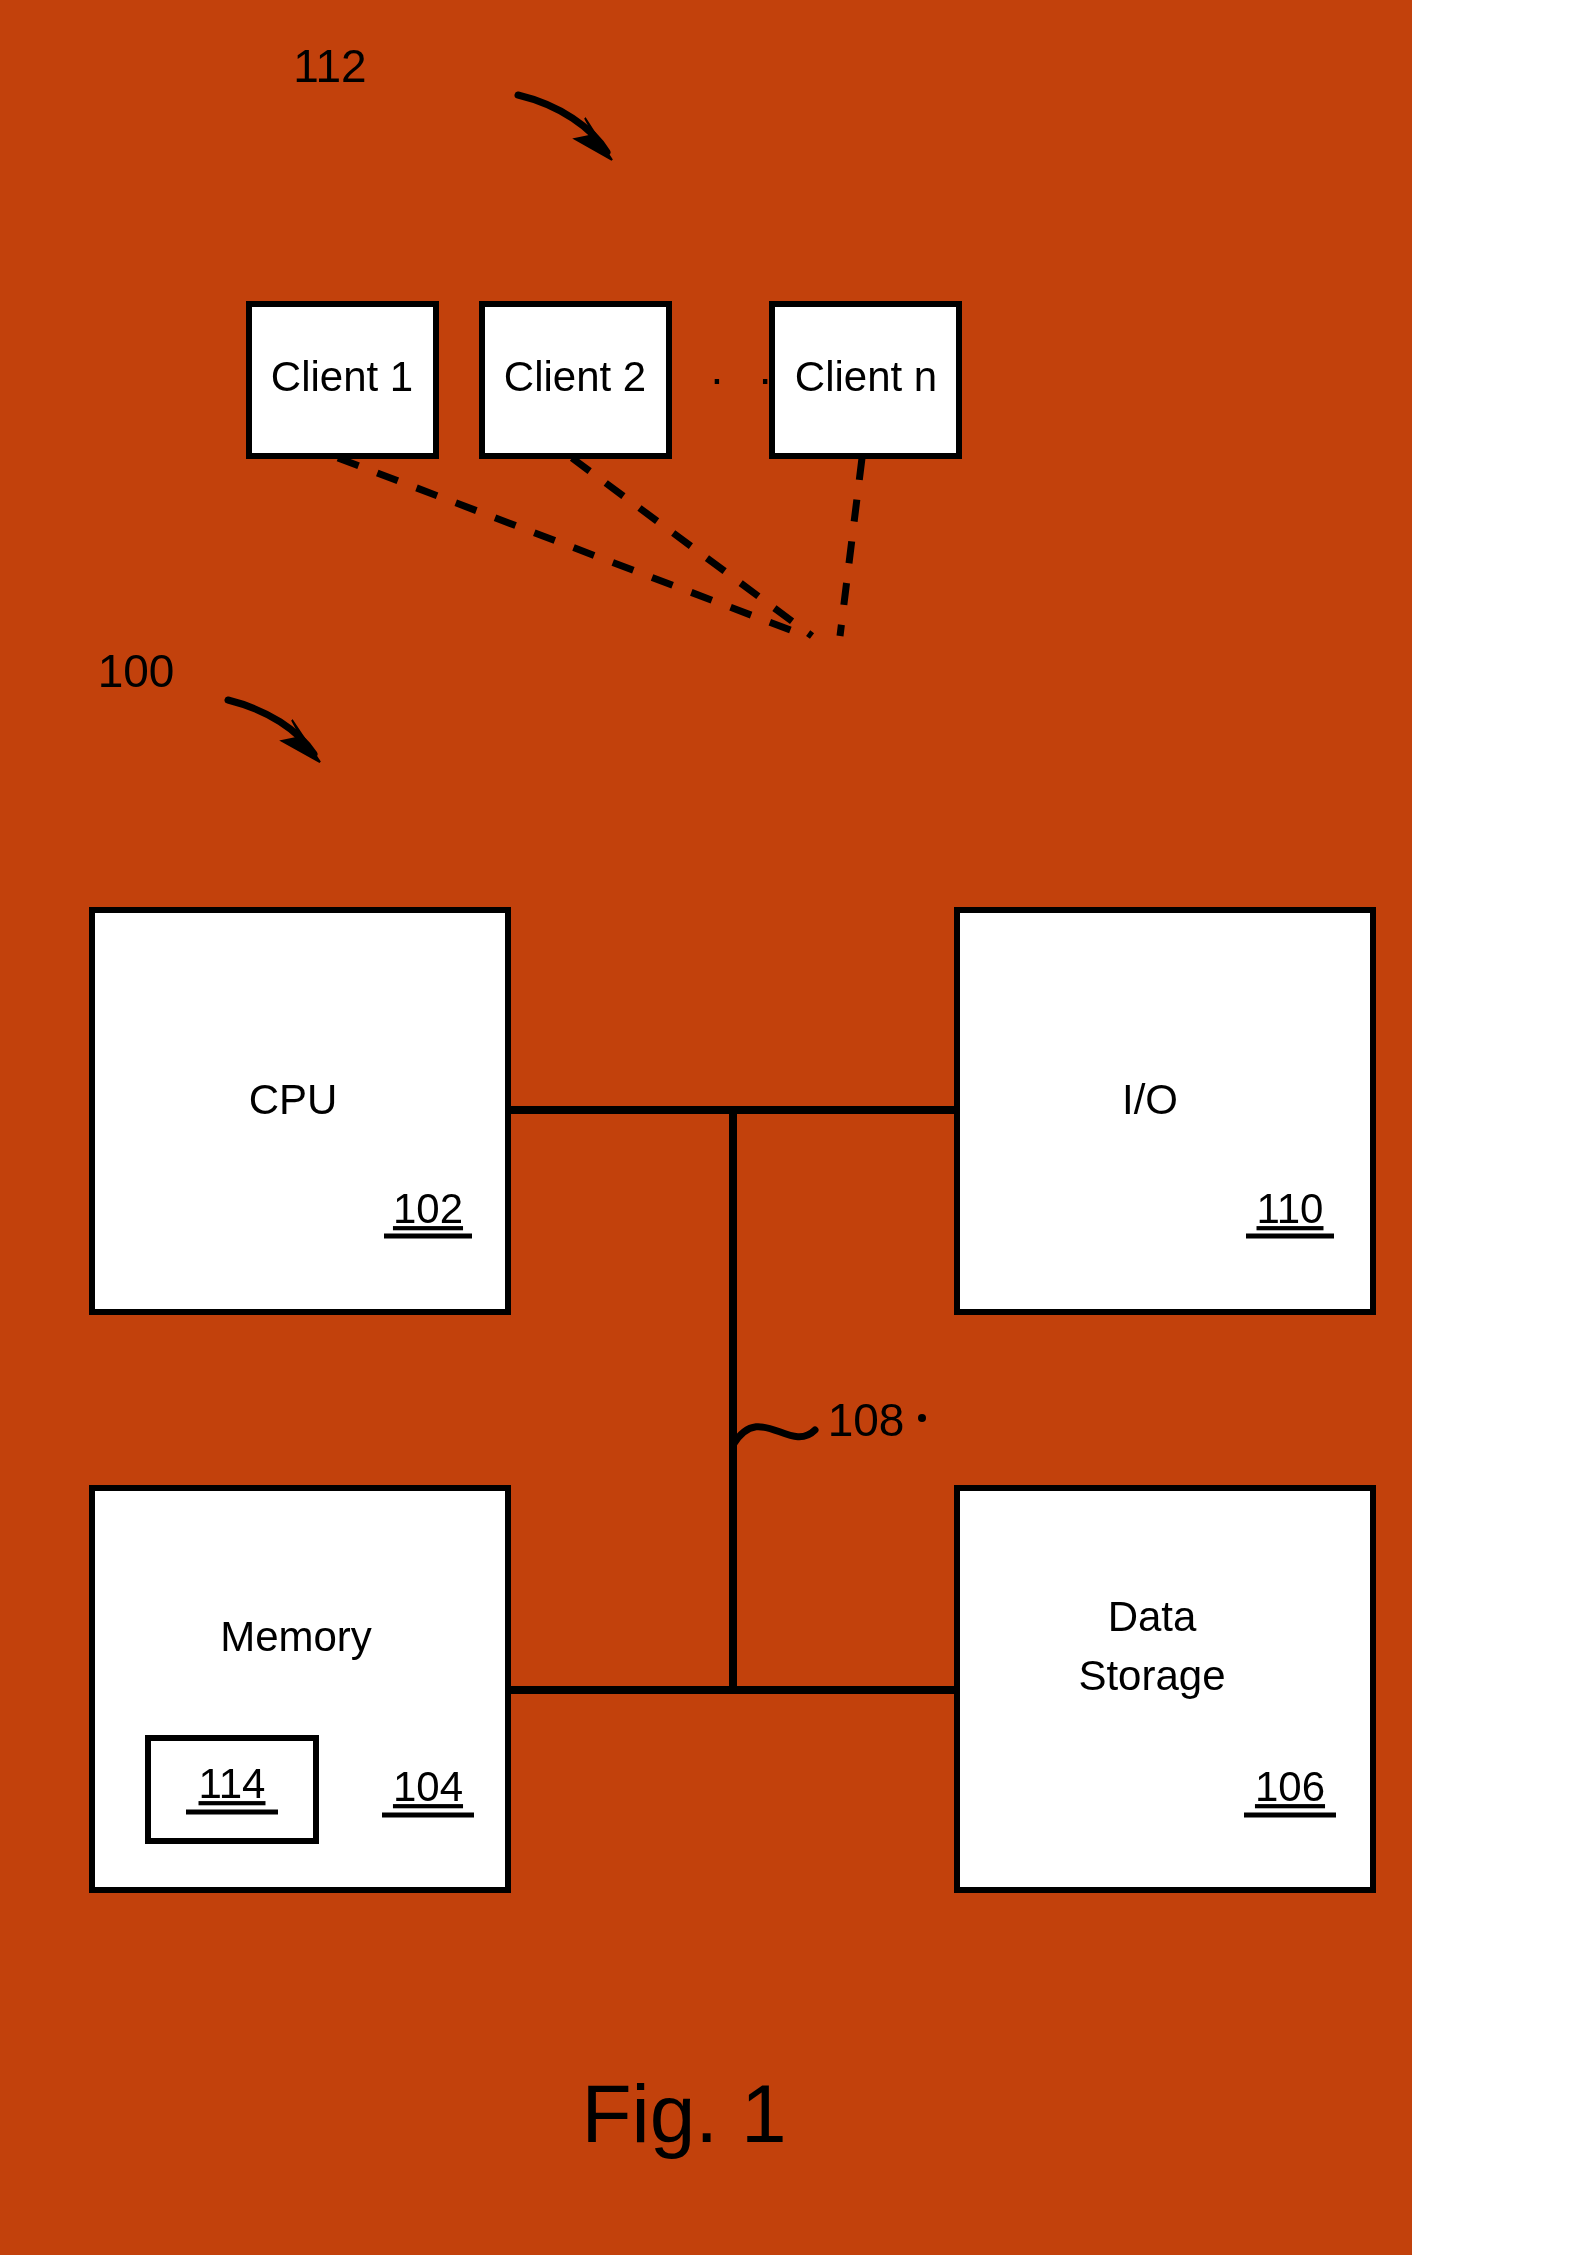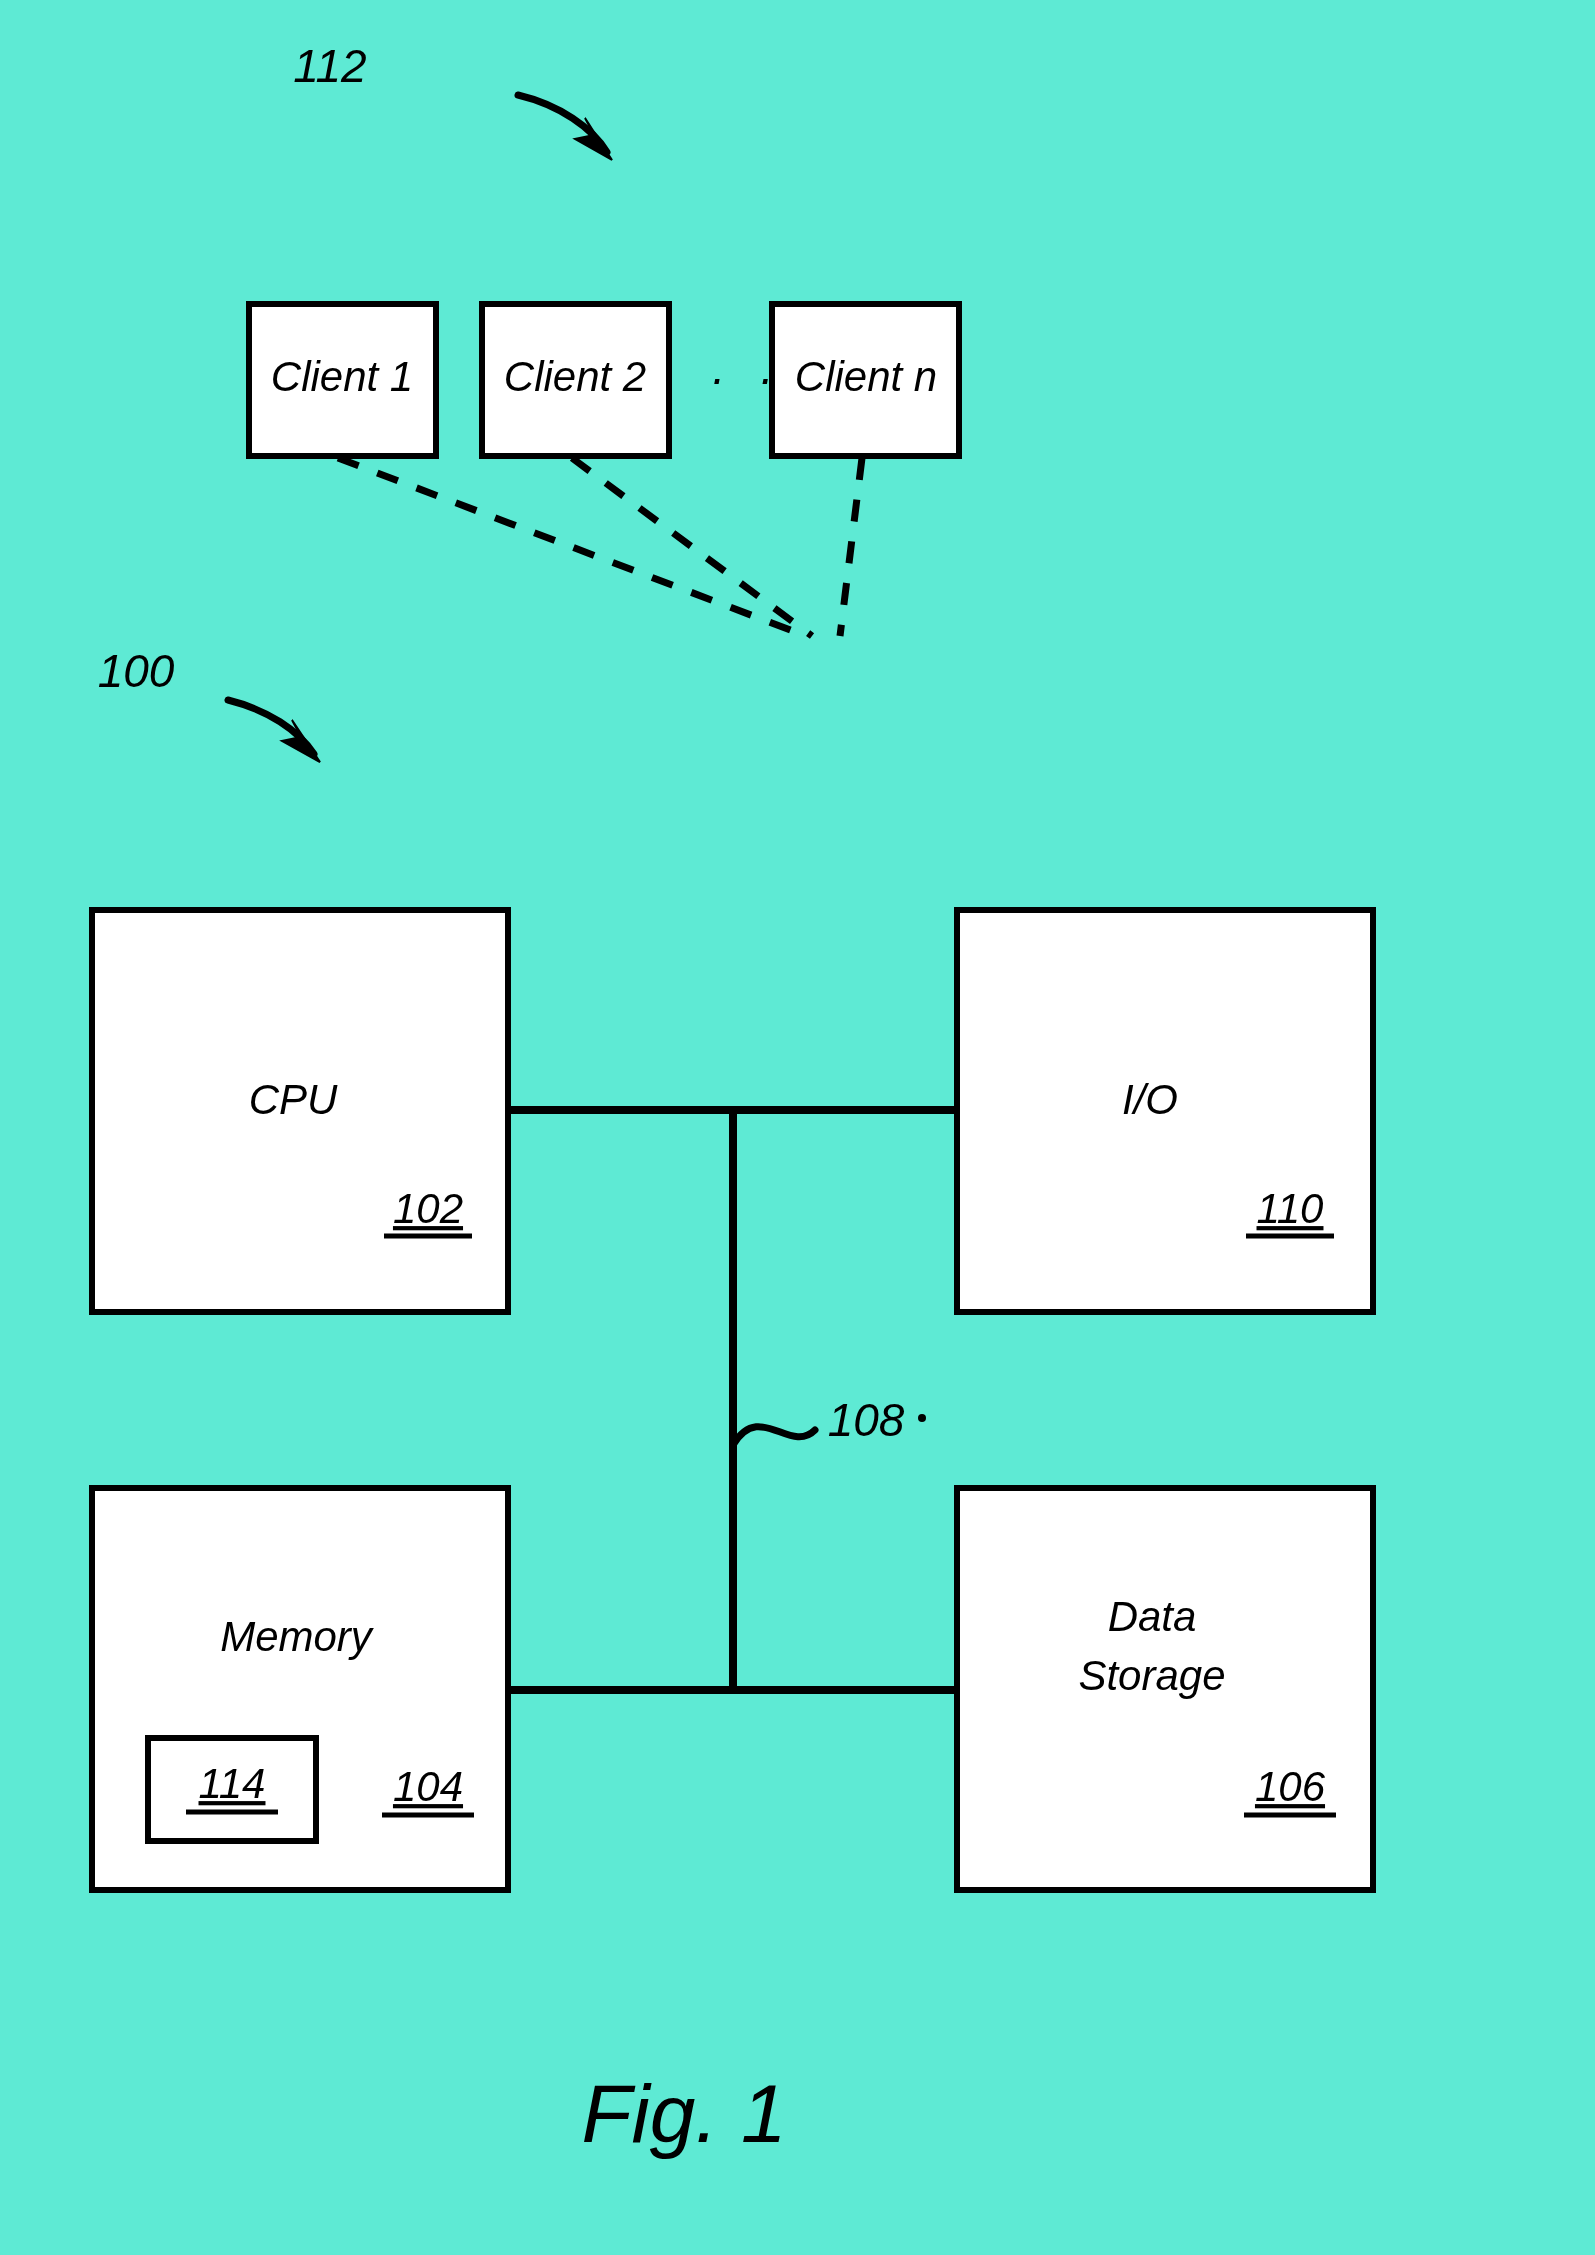--- a/index.html
+++ b/index.html
@@ -7,25 +7,24 @@
     margin: 0;
     padding: 0;
     background: #ffffff;
   }
   body {
     font-family: "Liberation Sans", sans-serif;
     color: #000000;
   }
   #figure-root {
     position: relative;
-    width: 1595px;
+    width: 1412px;
     height: 2255px;
-    background: #5eead4;
+    background: #c2410c;
     overflow: hidden;
-    font-style: italic;
   }
   #figure-svg {
     position: absolute;
     left: 0;
     top: 0;
     width: 1595px;
     height: 2255px;
   }
   .fig-text {
     font-family: "Liberation Sans", sans-serif;

